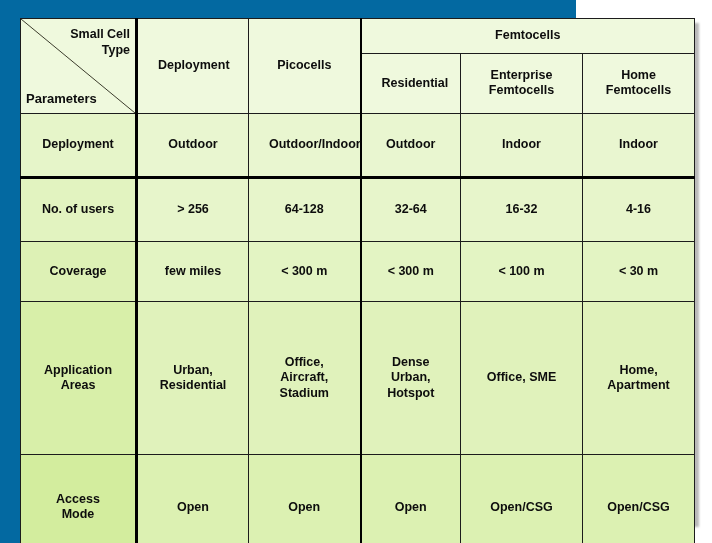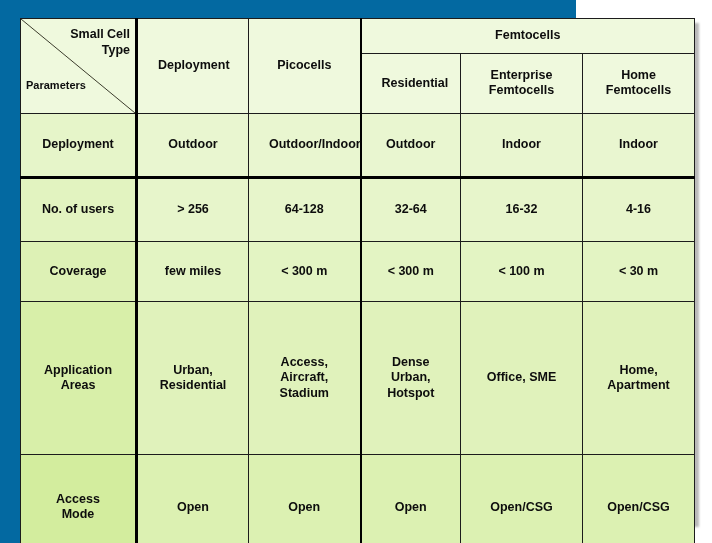--- a/index.html
+++ b/index.html
@@ -108,25 +108,25 @@
     width: 74px;
     text-align: right;
     font-weight: bold;
     font-size: 12.5px;
     line-height: 1.25;
     color: #0d0d0d;
   }
   .corner-bottomleft {
     position: absolute;
     left: 5px;
-    bottom: 20px;
+    bottom: 6px;
     width: 84px;
     text-align: left;
     font-weight: bold;
-    font-size: 11px;
+    font-size: 13px;
     line-height: 1.25;
     color: #0d0d0d;
   }
 
   .group-head, .sub-head, .col-head {
     background: #eff9dd !important;
   }
   .col-head { font-size: 13px; }
   .group-head { font-size: 13px; }
   .sub-head { font-size: 12.5px; }
@@ -191,21 +191,21 @@
         <td class="param-cell thick-right">Coverage</td>
         <td>few miles</td>
         <td class="med-right">&lt; 300 m</td>
         <td>&lt; 300 m</td>
         <td>&lt; 100 m</td>
         <td>&lt; 30 m</td>
       </tr>
       <tr class="row-apps">
         <td class="param-cell thick-right">Application Areas</td>
         <td>Urban, Residential</td>
-        <td class="med-right">Access, Aircraft, Stadium</td>
+        <td class="med-right">Office, Aircraft, Stadium</td>
         <td>Dense Urban, Hotspot</td>
         <td>Office, SME</td>
         <td>Home, Apartment</td>
       </tr>
       <tr class="row-access">
         <td class="param-cell thick-right">Access Mode</td>
         <td>Open</td>
         <td class="med-right">Open</td>
         <td>Open</td>
         <td>Open/CSG</td>

